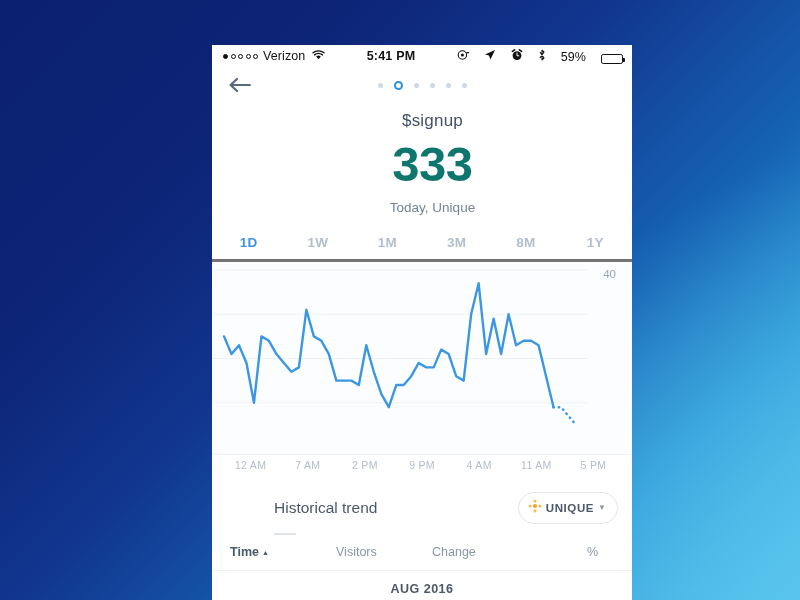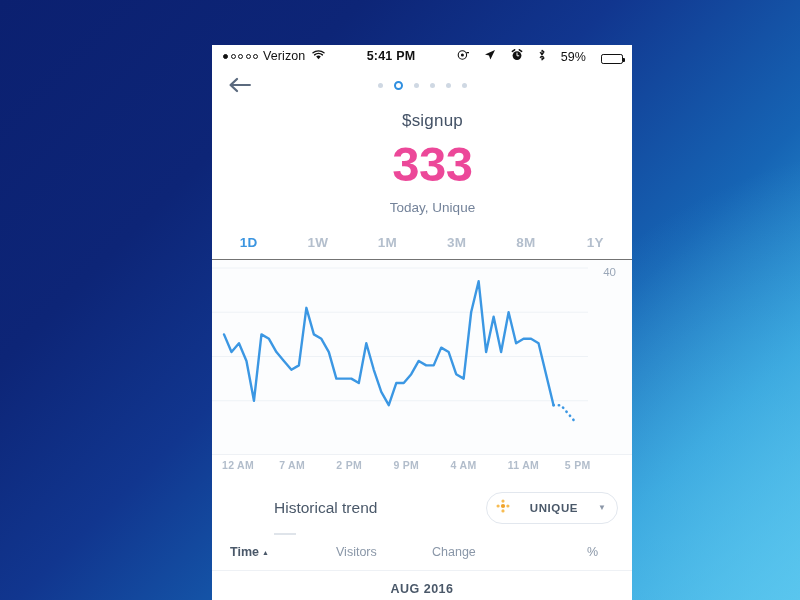--- a/index.html
+++ b/index.html
@@ -45,41 +45,41 @@
   
   .navbar { height:36px; display:flex; align-items:center; position:relative; padding:0 16px; }
   .back-arrow { width:26px; height:20px; cursor:pointer; display:flex; align-items:center; }
   .pager { position:absolute; left:0; right:0; top:0; bottom:0; display:flex; align-items:center; justify-content:center; gap:11px; pointer-events:none; }
   .pg { width:5px; height:5px; border-radius:50%; background:#cfd8e3; }
   .pg.active { width:9px; height:9px; background:#fff; border:2.4px solid #2f8fe0; }
 
   
   .header { text-align:center; padding-top:8px;padding-left:21px; }
   .metric-name { font-size:17px; color:#445266; letter-spacing:.2px; }
-  .metric-value { font-size:49px; font-weight:bold; color:#ec4899; line-height:1.12; letter-spacing:-.5px; margin-top:6px; }
+  .metric-value { font-size:49px; font-weight:bold; color:#0f766e; line-height:1.12; letter-spacing:-.5px; margin-top:6px; }
   .metric-sub { font-size:13.5px; color:#74839a; margin-top:8px; }
 
   
   .ranges { display:flex; margin-top:20px; padding:0 26px;gap:48px; }
   .range { flex:1; text-align:center; font-size:13.5px; font-weight:bold; color:#b4bfcd; letter-spacing:.3px; cursor:pointer; padding-bottom:9px; }
   .range.active { color:#3b95e0; }
 
   
-  .chart-wrap { position:relative; height:195px; border-top:1px solid #737373; background:#fcfdfe; }
+  .chart-wrap { position:relative; height:195px; border-top:3px solid #737373; background:#fcfdfe; }
   .chart-wrap svg { display:block; width:376px; height:195px; }
   .ymax { position:absolute; right:16px; top:6px; font-size:11.5px; color:#9aa7b8; }
   .xaxis { display:flex; padding:0 10px; height:22px; align-items:center; border-top:1px solid #eef1f5; background:#fff; }
-  .xlab { flex:1; text-align:left; font-size:10.5px; color:#b2bdcb; letter-spacing:.3px;font-weight:bold; }
+  .xlab { flex:1; text-align:center; font-size:10.5px; color:#b2bdcb; letter-spacing:.3px; }
 
   
   .hist { padding:16px 14px 0 18px;margin-left:44px; }
   .hist-row { display:flex; align-items:center; justify-content:space-between; }
   .hist-title { font-size:15.5px; color:#4a5869; }
   .unique-pill {
-    display:flex; align-items:center; gap:20px;
+    display:flex; align-items:center; gap:4px;
     border:1px solid #e2e7ee; border-radius:16px;
     padding:6px 11px 6px 9px; background:#fff; cursor:pointer;
   }
   .unique-label { font-size:11.5px; font-weight:bold; color:#4a5869; letter-spacing:.6px; }
   .caret { font-size:8px; color:#8b97a8; }
   .hist-dash { width:22px; height:2px; background:#dfe4ea; margin-top:9px; }
 
   
   .thead { display:flex; padding:10px 18px 11px 18px; border-bottom:1px solid #eef1f5; }
   .th { font-size:12.5px; color:#8a97a8; }

